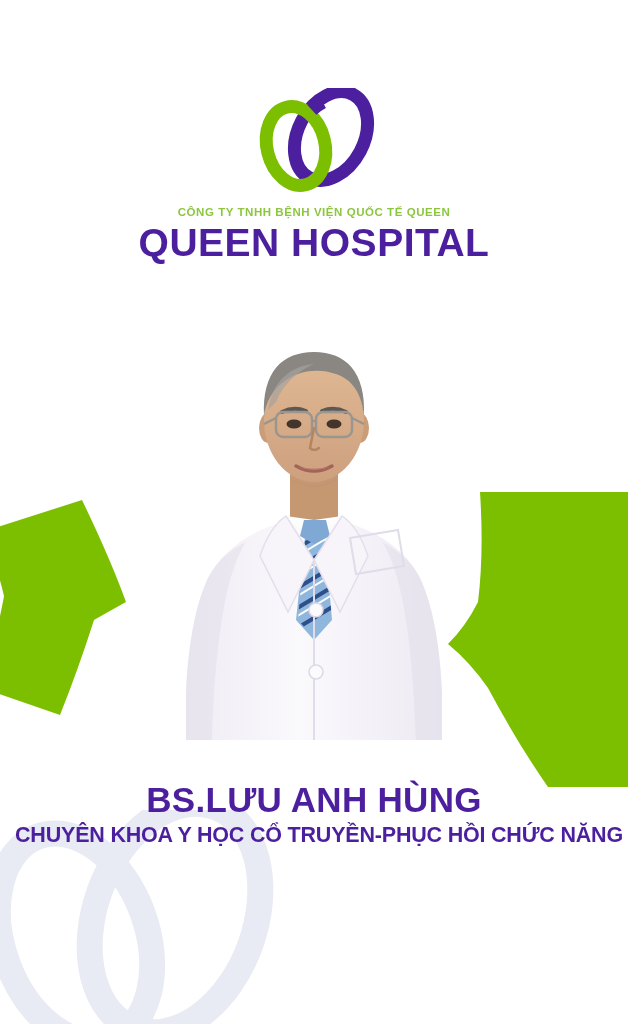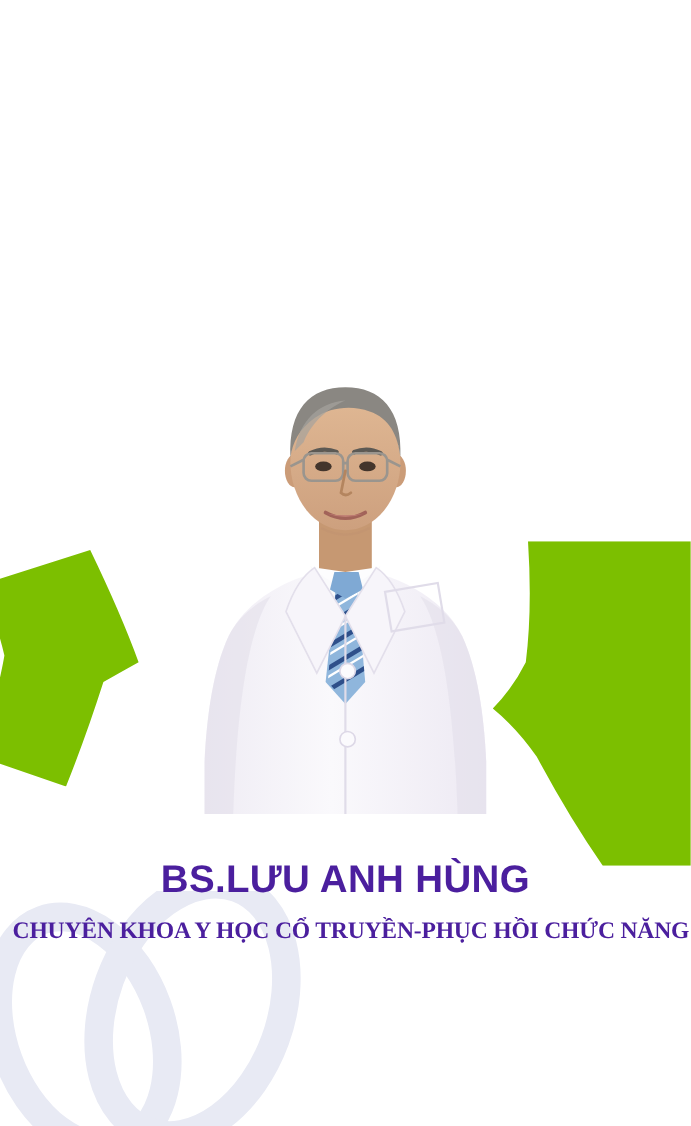--- a/index.html
+++ b/index.html
@@ -92,28 +92,28 @@
     font-size:35px;
     font-weight:700;
     color:#4B1F9E;
     letter-spacing:0.3px;
     line-height:1.05;
     white-space:nowrap;
     font-family:"Liberation Sans", sans-serif;
     text-align:center;
   }
   .doctor-specialty {
-    margin-top:16px;
+    margin-top:5px;
     font-size:21.5px;
     font-weight:700;
     color:#4B1F9E;
     letter-spacing:-0.2px;
     line-height:1.1;
     white-space:nowrap;
-    font-family:Liberation Serif, serif;
+    font-family:Liberation Sans, sans-serif;
     padding-left:10px;
   }
 </style>
 </head>
 <body>
 
 <div class="card">
 
   <svg class="watermark" viewBox="0 0 330 250" aria-hidden="true">
     <g fill="none" stroke="#E8EAF4" stroke-width="26">
@@ -123,20 +123,29 @@
   </svg>
 
   <svg class="chevron chevron-left" viewBox="0 0 190 215" preserveAspectRatio="none" aria-hidden="true">
     <path d="M 0 32 L 100 0 Q 128 58 144 102 Q 126 112 112 120 Q 96 170 78 215 L 0 188 Q 18 120 22 96 Q 14 62 0 32 Z" fill="#7CBF00"></path>
   </svg>
 
   <svg class="chevron chevron-right" viewBox="0 0 190 295" preserveAspectRatio="none" aria-hidden="true">
     <path d="M 32 0 Q 36 62 30 110 Q 18 134 0 152 Q 22 170 40 196 Q 70 252 100 295 L 190 295 L 190 0 Z" fill="#7CBF00"></path>
   </svg>
 
+  <div class="logo-block">
+    <svg class="logo-mark" viewBox="0 0 160 112" aria-hidden="true">
+      <ellipse cx="97" cy="48" rx="33" ry="47" transform="rotate(28 97 48)" fill="none" stroke="#4B1F9E" stroke-width="13"></ellipse>
+      <ellipse cx="62" cy="58" rx="29" ry="40" transform="rotate(-14 62 58)" fill="none" stroke="#7CBF00" stroke-width="13"></ellipse>
+      <path d="M 74 22 A 33 47 0 0 0 68 34" fill="none" stroke="#4B1F9E" stroke-width="13" stroke-linecap="butt" transform="rotate(28 97 48)"></path>
+    </svg>
+    <div class="logo-tagline">CÔNG TY TNHH BỆNH VIỆN QUỐC TẾ QUEEN</div>
+    <div class="logo-title">QUEEN HOSPITAL</div>
+  </div>
 
   <div class="portrait">
     <svg viewBox="0 0 300 420" aria-hidden="true">
       <defs>
         <linearGradient id="coatG" x1="0" y1="0" x2="1" y2="0">
           <stop offset="0%" stop-color="#EFECF4"></stop>
           <stop offset="45%" stop-color="#FAF9FC"></stop>
           <stop offset="100%" stop-color="#EDE9F3"></stop>
         </linearGradient>
         <linearGradient id="skinG" x1="0" y1="0" x2="0" y2="1">

